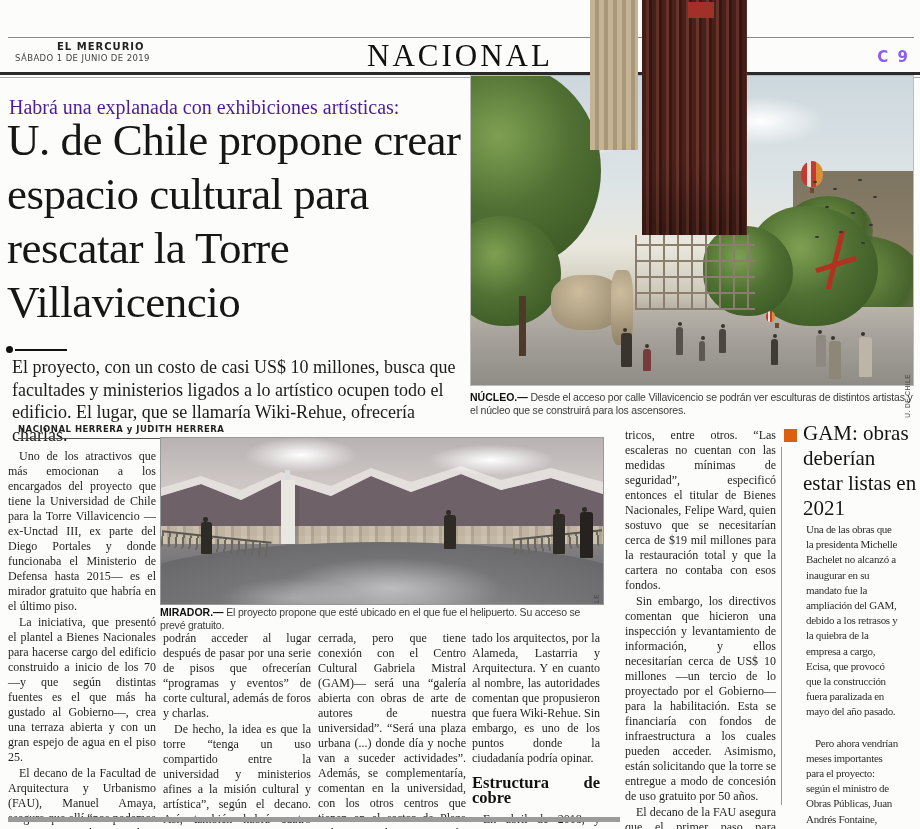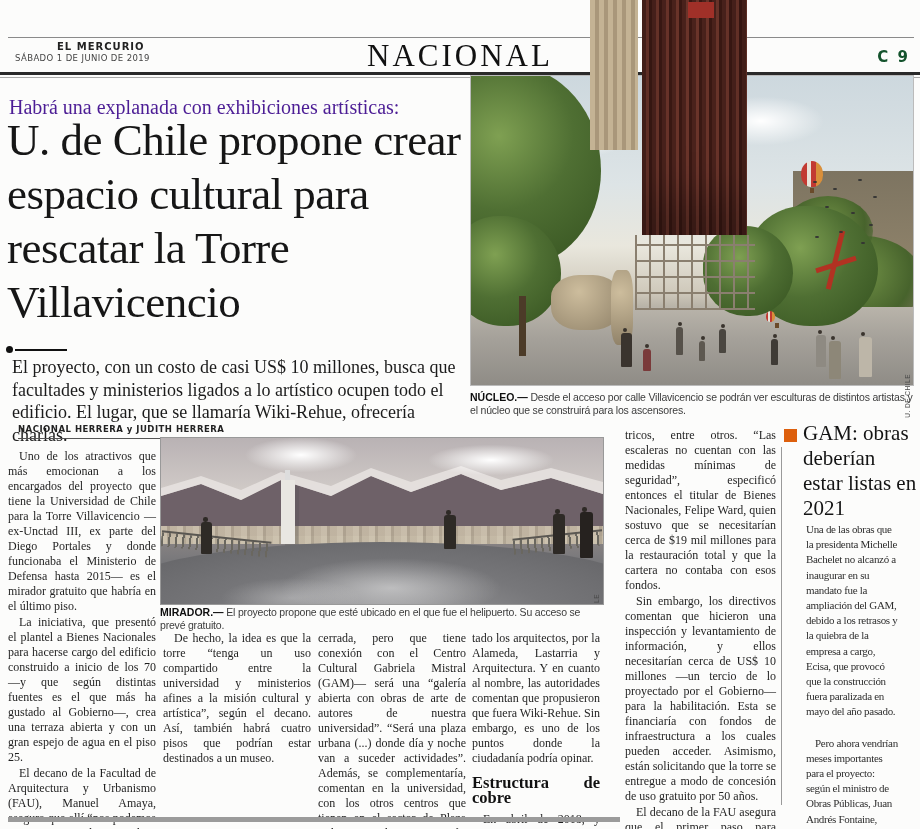--- a/index.html
+++ b/index.html
@@ -6,21 +6,21 @@
   .page{position:relative;width:920px;height:829px;background:#fcfcfb;overflow:hidden;
         font-family:"Liberation Serif", serif;color:#1d1d1d;}
   
   .rule-top{position:absolute;left:8px;right:6px;top:37px;height:1px;background:#8a8a8a;}
   .masthead{position:absolute;left:15px;top:41px;font-family:"DejaVu Sans",sans-serif;}
   .masthead .pub{font-size:10px;font-weight:bold;letter-spacing:1px;color:#222;margin-left:42px;}
   .masthead .date{font-size:8.5px;letter-spacing:.4px;color:#444;margin-top:1px;}
   .section-title{position:absolute;left:0;right:0;top:38px;text-align:center;
       font-size:31px;letter-spacing:3px;color:#111;font-family:"Liberation Serif",serif;}
   .page-number{position:absolute;right:10px;top:48px;font-family:"DejaVu Sans",sans-serif;
-      font-weight:bold;font-size:15px;letter-spacing:2px;color:#14532d;}
+      font-weight:bold;font-size:15px;letter-spacing:2px;color:#8b5cf6;}
   .rule-header{position:absolute;left:0;right:0;top:72px;height:3px;background:#2a2a2a;}
   .rule-header2{position:absolute;left:0;right:0;top:77px;height:1px;background:#aaa;}
   
   .kicker{position:absolute;left:9px;top:96px;font-size:20px;color:#4c1d95;}
   .headline{position:absolute;left:7px;top:113px;width:462px;font-size:45px;line-height:54px;
       color:#161616;letter-spacing:-.5px;}
   .deck-mark{position:absolute;left:6px;top:345px;width:70px;height:8px;}
   .deck-mark .dot{position:absolute;left:0;top:1px;width:7px;height:7px;border-radius:50%;background:#111;}
   .deck-mark .line{position:absolute;left:9px;top:4px;width:52px;height:1.5px;background:#111;}
   .deck{position:absolute;left:12px;top:356px;width:448px;font-size:18px;line-height:22.5px;color:#1b1b1b;}
@@ -216,20 +216,21 @@
   </figure>
   <div class="caption cap-mirador"><b>MIRADOR.—</b><span> El proyecto propone que esté ubicado en el que fue el helipuerto. Su acceso se prevé gratuito.</span></div>
 
   <div class="col col1">
     <p>Uno de los atractivos que más emocionan a los encargados del proyecto que tiene la Universidad de Chile para la Torre Villavicencio —ex-Unctad III, ex parte del Diego Portales y donde funcionaba el Ministerio de Defensa hasta 2015— es el mirador gratuito que habría en el último piso.</p>
     <p>La iniciativa, que presentó el plantel a Bienes Nacionales para hacerse cargo del edificio construido a inicio de los 70 —y que según distintas fuentes es el que más ha gustado al Gobierno—, crea una terraza abierta y con un gran espejo de agua en el piso 25.</p>
     <p>El decano de la Facultad de Arquitectura y Urbanismo (FAU), Manuel Amaya, asegura que allí “nos podemos encontrar con la naturaleza que está perdida en esa zona de Santiago”. Y afirma que ese lugar podría ser “el reemplazo de las terrazas de vista que tiene el cerro Santa Lucía, que ya se han obstaculizado con los edificios”.</p>
 
   </div>
   <div class="col col2">
+    <p style="text-indent:0;">podrán acceder al lugar después de pasar por una serie de pisos que ofrecerían “programas y eventos” de corte cultural, además de foros y charlas.</p>
     <p>De hecho, la idea es que la torre “tenga un uso compartido entre la universidad y ministerios afines a la misión cultural y artística”, según el decano. Así, también habrá cuatro pisos que podrían estar destinados a un museo.</p>
 
   </div>
   <div class="col col3">
     <p style="text-indent:0;">cerrada, pero que tiene conexión con el Centro Cultural Gabriela Mistral (GAM)— será una “galería abierta con obras de arte de autores de nuestra universidad”. “Será una plaza urbana (...) donde día y noche van a suceder actividades”. Además, se complementaría, comentan en la universidad, con los otros centros que tienen en el sector de Plaza Italia, como el teatro y Vicuña Mackenna 20.</p>
 
   </div>
   <div class="col col4">
     <p style="text-indent:0;">tado los arquitectos, por la Alameda, Lastarria y Arquitectura. Y en cuanto al nombre, las autoridades comentan que propusieron que fuera Wiki-Rehue. Sin embargo, es uno de los puntos donde la ciudadanía podría opinar.</p>
     <h3 class="subhead">Estructura de cobre</h3>

